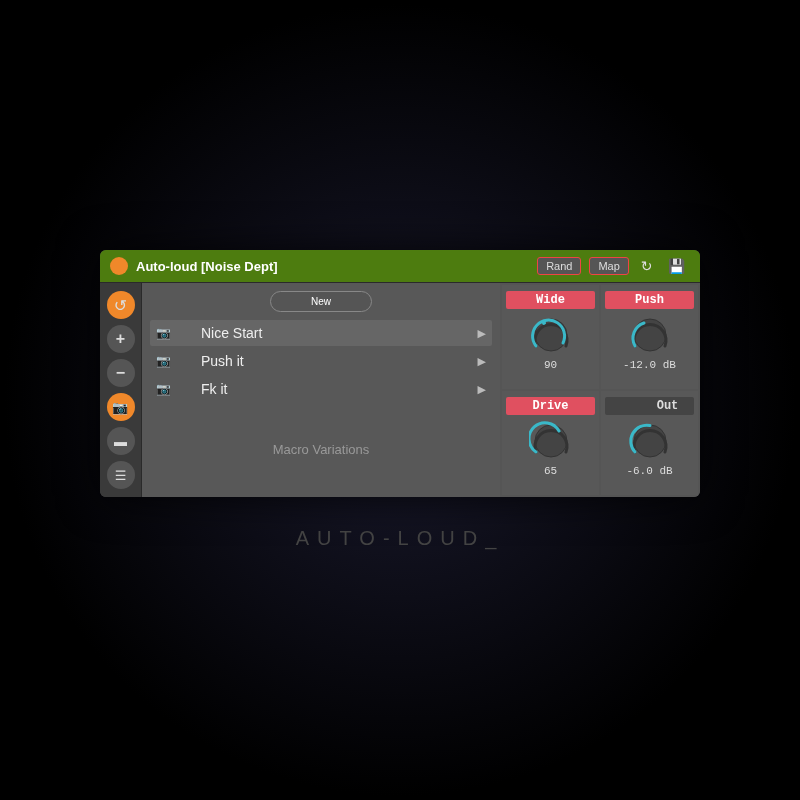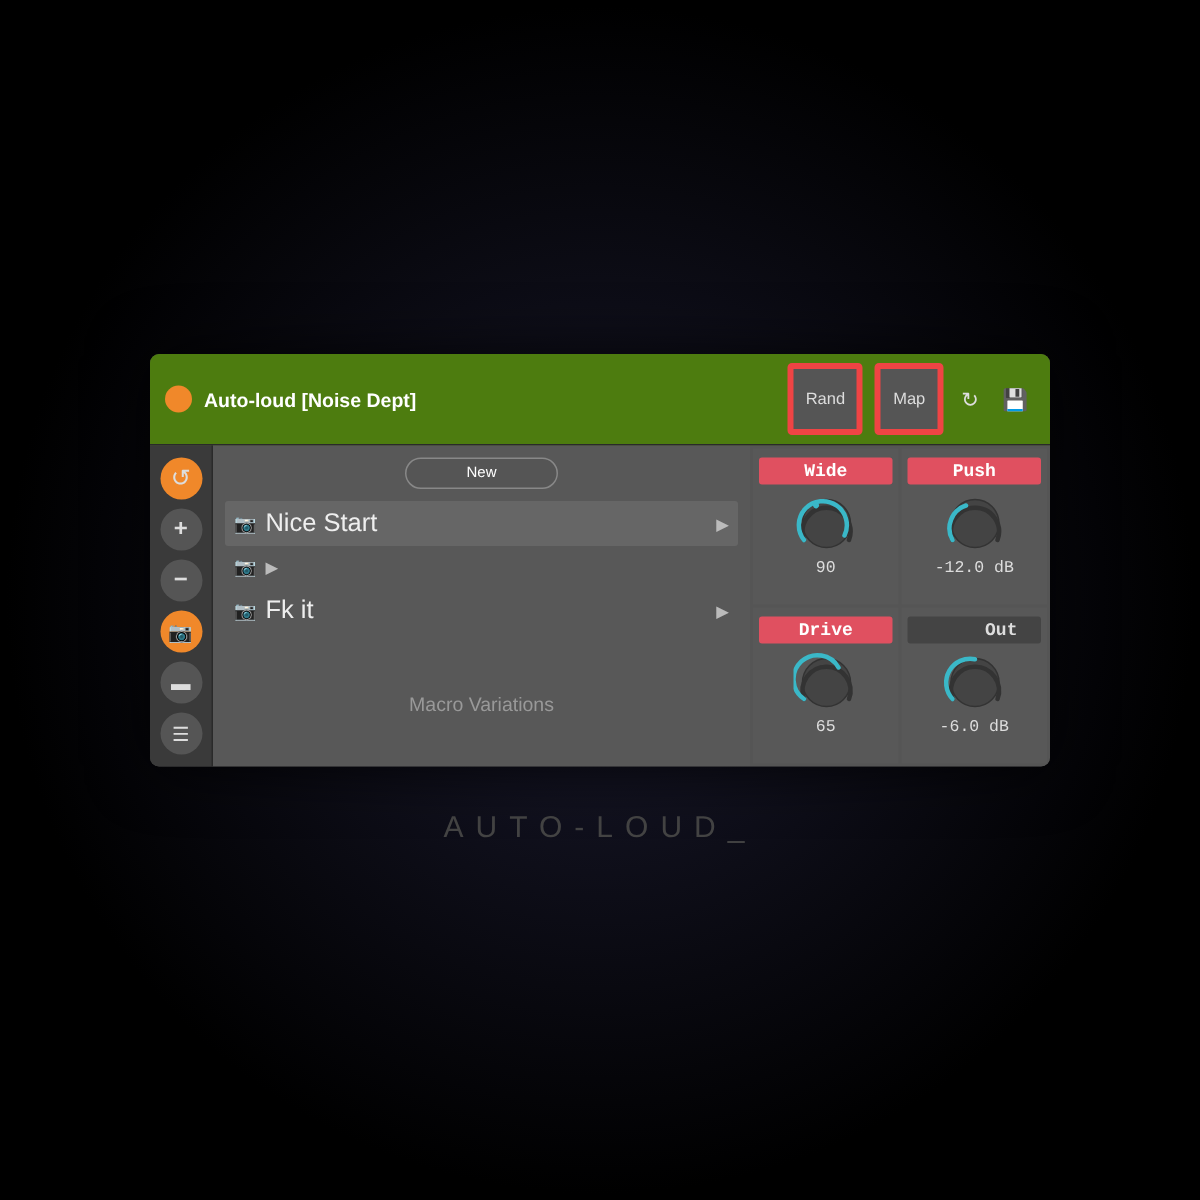--- a/index.html
+++ b/index.html
@@ -46,24 +46,24 @@
       flex-shrink: 0;
     }
     .title-text {
       color: #fff;
       font-size: 13px;
       font-weight: bold;
       flex: 1;
     }
     .title-btn {
       background: #555;
-      border: 4px solid #ef4444;
+      border: 1px solid #ef4444;
       color: #ddd;
       font-size: 11px;
-      padding: 14px 8px;
+      padding: 2px 8px;
       border-radius: 3px;
       cursor: pointer;
     }
     .title-icon-btn {
       background: none;
       border: none;
       color: #ddd;
       font-size: 14px;
       cursor: pointer;
       padding: 2px 4px;
@@ -140,21 +140,22 @@
     }
     .preset-item.selected {
       background: #666;
     }
     .preset-camera-icon {
       color: #bbb;
       font-size: 12px;
     }
     .preset-name {
       flex: 1;
-      font-size: 17px;
+      font-size: 14px;
+      margin-left: 24px;
     }
     .preset-play-icon {
       color: #bbb;
       font-size: 11px;
     }
     .macro-variations {
       margin-top: 20px;
       text-align: center;
       color: #999;
       font-size: 13px;
@@ -251,20 +252,21 @@
           <button class="new-btn">New</button>
         </div>
         <div class="preset-list">
           <div class="preset-item selected">
             <span class="preset-camera-icon">📷</span>
             <span class="preset-name">Nice Start</span>
             <span class="preset-play-icon">▶</span>
           </div>
           <div class="preset-item">
             <span class="preset-camera-icon">📷</span>
+            <span class="preset-name">Push it</span>
             <span class="preset-play-icon">▶</span>
           </div>
           <div class="preset-item">
             <span class="preset-camera-icon">📷</span>
             <span class="preset-name">Fk it</span>
             <span class="preset-play-icon">▶</span>
           </div>
         </div>
         <div class="macro-variations">Macro Variations</div>
       </div>

